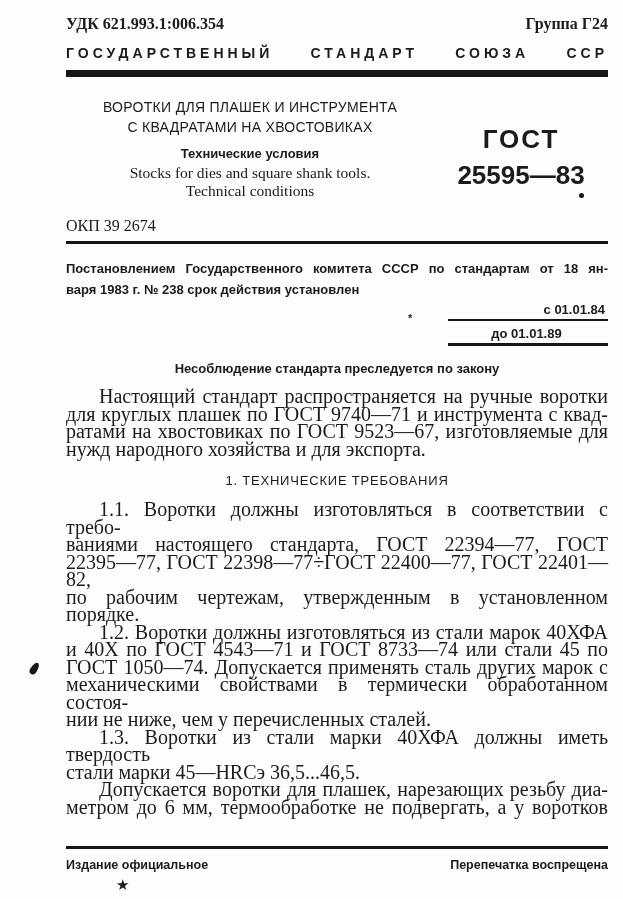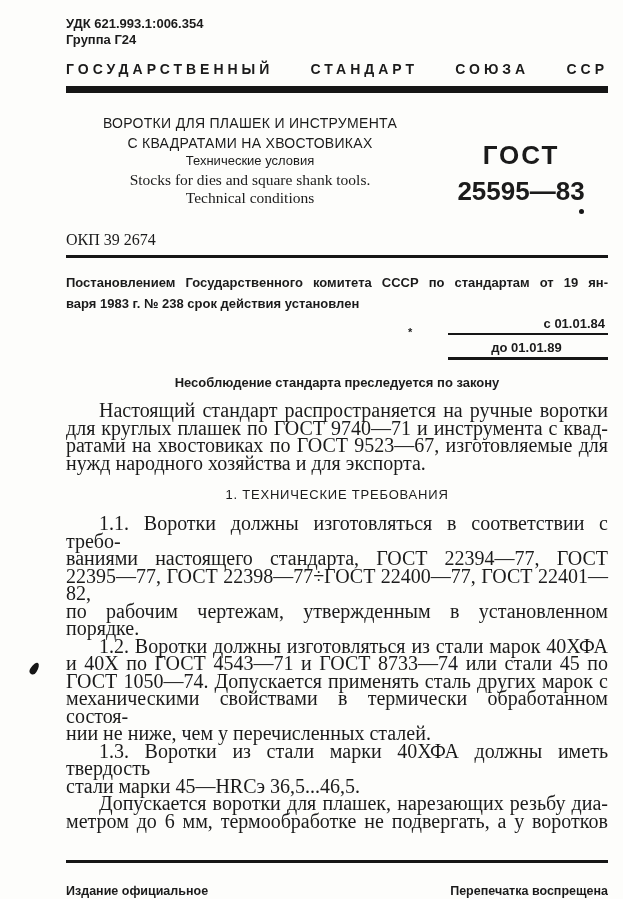--- a/index.html
+++ b/index.html
@@ -8,36 +8,36 @@
     width:623px; height:899px;
     background:#fdfdfb;
     color:#1b1b1b;
     font-family:"Liberation Serif", serif;
     box-sizing:border-box;
     padding:16px 15px 0 66px;
     overflow:hidden;
   }
 
   
-  .udk-row { display:flex; justify-content:space-between; font-family:Liberation Sans, sans-serif; font-weight:bold; font-size:13px; line-height:16px;flex-direction:column; }
+  .udk-row { display:flex; justify-content:space-between; font-family:Liberation Serif, serif; font-weight:bold; font-size:16px; line-height:16px; }
 
   
   .std-header {
     margin-top:13px;
     font-family:"Liberation Sans",sans-serif; font-weight:bold;
     font-size:14px; line-height:17px; letter-spacing:4px;
     text-align:justify; text-align-last:justify;
   }
   .thick-bar { margin-top:8px; height:7px; background:#161616; }
 
   
   .title-area { display:flex; margin-top:20px; }
   .title-left { width:368px; text-align:center; }
   .doc-title { font-family:"Liberation Sans",sans-serif; font-weight:normal; font-size:14px; line-height:20px; letter-spacing:0.3px; }
-  .subtitle-ru { font-family:"Liberation Sans",sans-serif; font-weight:normal; font-size:13px; line-height:16px; }
+  .subtitle-ru { margin-top:9px; font-family:"Liberation Sans",sans-serif; font-weight:bold; font-size:13px; line-height:16px; }
   .subtitle-en { font-size:15.5px; line-height:18px; }
   .subtitle-en.first-en { margin-top:2px; }
   .gost-box { flex:1; text-align:center; padding-top:28px; font-family:"Liberation Sans",sans-serif; font-weight:bold; }
   .gost-label { font-size:26px; line-height:28px; letter-spacing:2px; }
   .gost-number { margin-top:8px; font-size:26px; line-height:28px; white-space:nowrap; }
   .gost-dot { width:5px; height:5px; border-radius:50%; background:#161616; margin:4px 24px 0 auto; }
 
   .okp { margin-top:16px; font-size:16px; line-height:19px; }
   .rule3 { margin-top:6px; height:3px; background:#161616; }
 
@@ -58,21 +58,21 @@
   .intro { margin-top:11px; }
   .p11 { margin-top:12px; }
   .bline { font-size:20px; line-height:17.5px; text-align:justify; text-align-last:justify; }
   .bline.first { text-indent:33px; }
   .bline.endline { text-align-last:left; }
 
   .section-heading { margin-top:15px; text-align:center; font-family:"Liberation Sans",sans-serif; font-weight:normal; font-size:13px; line-height:16px; letter-spacing:0.8px; }
 
   
   .footer-rule { margin-top:30px; height:3px; background:#161616; }
-  .footer-row { margin-top:20px; display:flex; justify-content:space-between; font-family:"Liberation Sans",sans-serif; font-weight:bold; font-size:12.5px; line-height:16px; }
+  .footer-row { margin-top:8px; display:flex; justify-content:space-between; font-family:"Liberation Sans",sans-serif; font-weight:bold; font-size:12.5px; line-height:16px; }
   .star-mark { margin:4px 0 0 50px; font-size:15px; line-height:16px; }
   .e-mark { margin:3px 0 0 52px; font-family:"Liberation Sans",sans-serif; font-weight:bold; font-size:15px; line-height:16px; }
   .page-num { margin-top:24px; text-align:right; font-size:15px; line-height:16px; padding-right:5px; }
 
   
   .margin-mark {
     position:absolute; left:31px; top:662px;
     width:7px; height:13px; background:#161616;
     border-radius:50% 50% 50% 50% / 65% 65% 35% 35%;
     transform:rotate(32deg);
@@ -103,21 +103,21 @@
       <div class="gost-label">ГОСТ</div>
       <div class="gost-number">25595—83</div>
       <div class="gost-dot"></div>
     </div>
   </div>
 
   <div class="okp">ОКП 39 2674</div>
   <div class="rule3"></div>
 
   <div class="decree">
-    <div class="jfull">Постановлением Государственного комитета СССР по стандартам от 19 ян-</div>
+    <div class="jfull">Постановлением Государственного комитета СССР по стандартам от 18 ян-</div>
     <div>варя 1983 г. № 238 срок действия установлен</div>
   </div>
 
   <div class="dates">
     <span class="fn-asterisk">*</span>
     <div class="date-from">с 01.01.84</div>
     <div class="date-to">до 01.01.89</div>
   </div>
 
   <div class="law-notice">Несоблюдение стандарта преследуется по закону</div>

